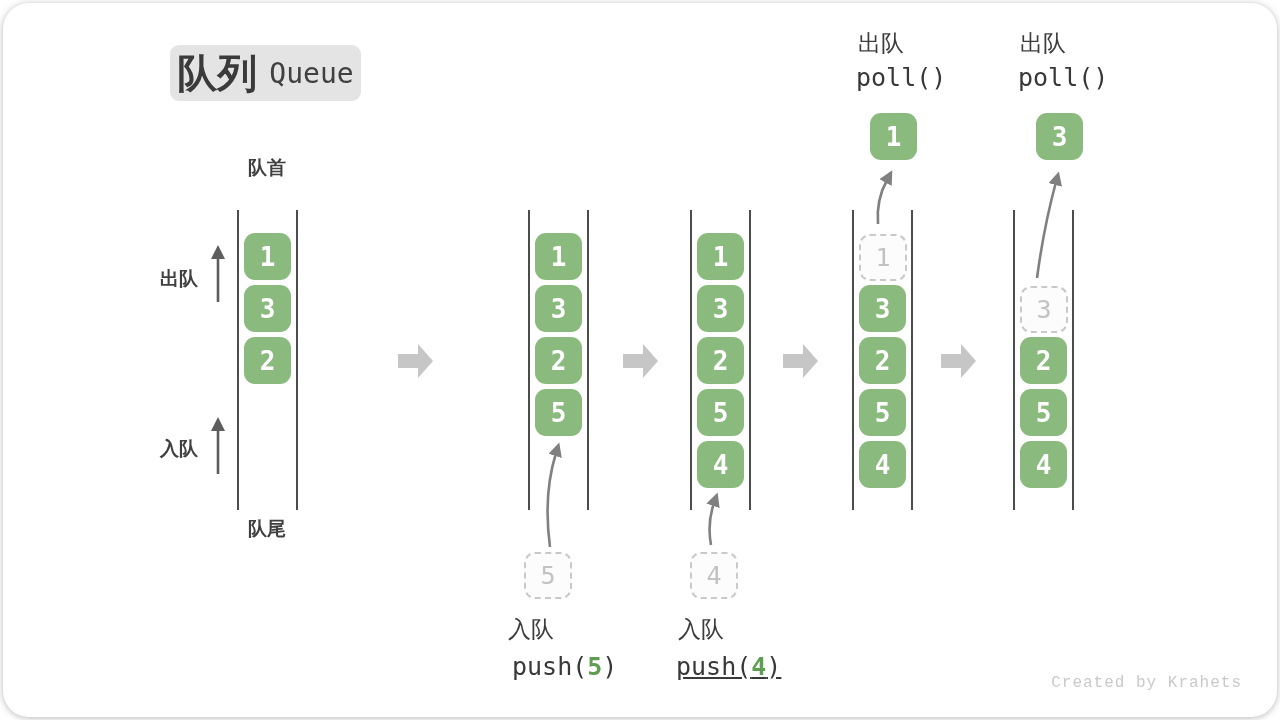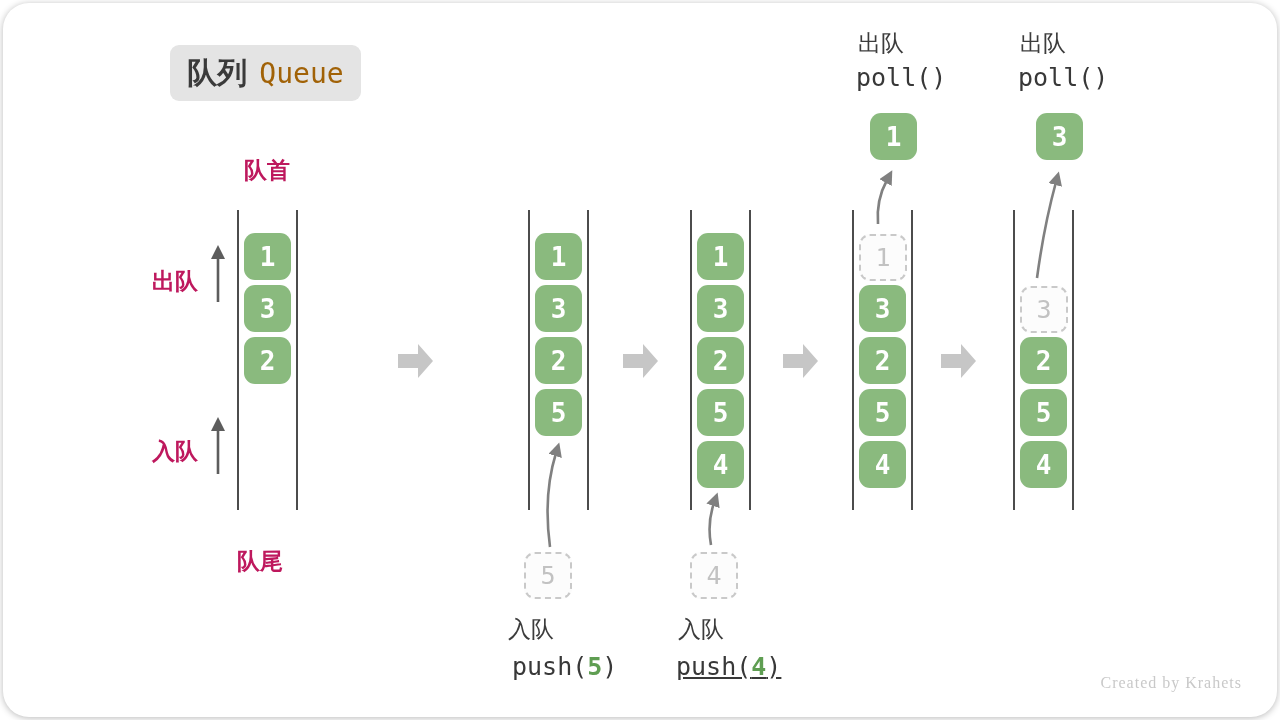--- a/index.html
+++ b/index.html
@@ -10,23 +10,23 @@
   .card{
     position:absolute;left:3px;top:3px;right:3px;bottom:3px;
     background:#ffffff;border-radius:26px;
     box-shadow:0 1px 7px rgba(0,0,0,.28);
   }
   .layer{position:absolute;left:0;top:0;width:1280px;height:720px;pointer-events:none;}
   .badge{
     position:absolute;left:170px;top:45px;width:191px;height:56px;
     background:#e4e4e4;border-radius:9px;display:flex;align-items:center;justify-content:center;gap:12px;
   }
-  .badge .zh{font-size:30px;font-weight:700;color:#3a3a3a;}
-  .badge .en{font-size:28px;font-family:"DejaVu Sans Mono","Liberation Mono",monospace;color:#a16207;}
-  .lbl{position:absolute;font-size:23px;font-weight:700;color:#be185d;white-space:nowrap;}
+  .badge .zh{font-size:40px;font-weight:700;color:#3a3a3a;}
+  .badge .en{font-size:28px;font-family:"DejaVu Sans Mono","Liberation Mono",monospace;color:#404040;}
+  .lbl{position:absolute;font-size:19px;font-weight:700;color:#404040;white-space:nowrap;}
   .oplbl{position:absolute;font-size:23px;font-weight:500;color:#3c3c3c;white-space:nowrap;}
   .code{position:absolute;font-family:"DejaVu Sans Mono","Liberation Mono",monospace;font-size:25px;color:#383838;white-space:nowrap;}
   .code .arg{color:#5f9e52;font-weight:700;}
   .channel{
     position:absolute;top:210px;height:300px;width:61px;box-sizing:border-box;
     border-left:2px solid #4c4c4c;border-right:2px solid #4c4c4c;
   }
   .qbox{
     position:absolute;width:47px;height:47px;border-radius:11px;background:#8aba7e;
     display:flex;align-items:center;justify-content:center;
@@ -35,21 +35,21 @@
   }
   .qslot{
     position:absolute;width:44px;height:43px;border-radius:11px;
     border:2px dashed #c9c9c9;background:#fcfcfc;
     display:flex;align-items:center;justify-content:center;
     font-family:"DejaVu Sans Mono","Liberation Mono",monospace;
     font-size:25px;color:#c2c2c2;
   }
   .watermark{
     position:absolute;left:1040px;top:674px;width:202px;text-align:right;
-    font-family:Liberation Serif, serif;
+    font-family:Liberation Mono, monospace;
     font-size:16px;color:#c9c9c9;letter-spacing:1px;
   }
 </style>
 </head>
 <body>
 
 <div class="stage">
   <div class="card"></div>
 
   <svg class="layer" viewBox="0 0 1280 720">
@@ -75,21 +75,21 @@
     <path d="M878,224 Q876,200 887,180" stroke="#808080" stroke-width="2.6" fill="none" marker-end="url(#ahGray)"></path>
     <path d="M1037,278 Q1044,226 1056,182" stroke="#808080" stroke-width="2.6" fill="none" marker-end="url(#ahGray)"></path>
   </svg>
 
   <div class="badge">
     <span class="zh">队列</span>
     <span class="en">Queue</span>
   </div>
 
   <div class="lbl" style="left:237px;top:155px;width:60px;text-align:center;">队首</div>
-  <div class="lbl" style="left:237px;top:546px;width:60px;">队尾</div>
+  <div class="lbl" style="left:237px;top:516px;width:60px;text-align:center;">队尾</div>
   <div class="lbl" style="left:150px;top:266px;width:48px;text-align:right;">出队</div>
   <div class="lbl" style="left:150px;top:436px;width:48px;text-align:right;">入队</div>
 
   <div class="channel" style="left:237px;"></div>
   <div class="qbox" style="left:244px;top:233px;">1</div>
   <div class="qbox" style="left:244px;top:285px;">3</div>
   <div class="qbox" style="left:244px;top:337px;">2</div>
 
   <div class="channel" style="left:528px;"></div>
   <div class="qbox" style="left:535px;top:233px;">1</div>

